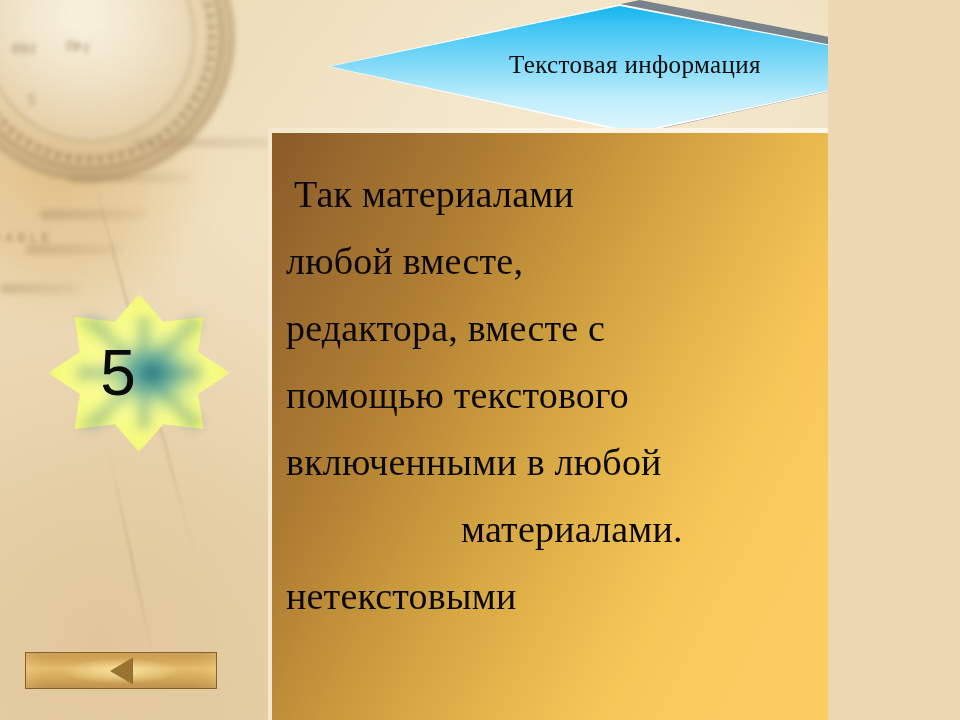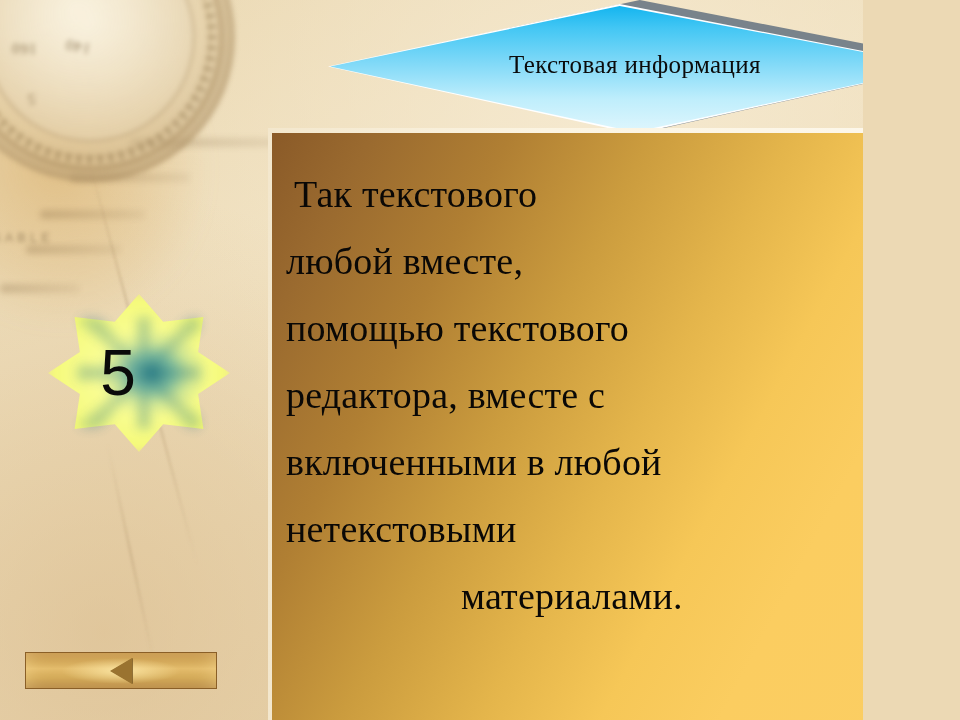--- a/index.html
+++ b/index.html
@@ -4,21 +4,20 @@
 <style>
   html,body{margin:0;padding:0;}
   body{
     width:960px;height:720px;overflow:hidden;
     font-family:"Liberation Serif",serif;
     background:#ecd9b4;
   }
   #slide{
     position:relative;width:828px;height:720px;overflow:hidden;
     background:#15803d;
-    padding-left:35px;
   }
 
   
   .bg-layer{position:absolute;inset:0;}
   .bg-paper{
     background:
       radial-gradient(circle at 12% 88%, rgba(214,182,134,.55) 0%, rgba(236,217,180,0) 45%),
       radial-gradient(ellipse at 70% 20%, rgba(246,234,209,.9) 0%, rgba(236,217,180,0) 60%),
       linear-gradient(160deg,#e9d6ae 0%,#efdfbd 35%,#ecd9b4 70%,#e7d3ab 100%);
   }
@@ -291,27 +290,27 @@
     <div class="diamond-shadow"></div>
     <div class="diamond-white"></div>
     <div class="diamond-face">
       <span class="diamond-title">Текстовая информация</span>
     </div>
   </div>
 
   <div class="panel-outline"></div>
   <div class="panel">
     <div class="panel-text">
-      <span class="ln lead">Так текстового</span>
+      <span class="ln lead">Так материалами</span>
       <span class="ln">любой вместе,</span>
+      <span class="ln">редактора, вместе с</span>
       <span class="ln">помощью текстового</span>
-      <span class="ln">редактора, вместе с</span>
       <span class="ln">включенными в любой</span>
+      <span class="ln indent">материалами.</span>
       <span class="ln">нетекстовыми</span>
-      <span class="ln indent">материалами.</span>
     </div>
   </div>
 
   <div class="star-badge">
     <div class="star-glow"></div>
     <div class="star-rays"></div>
     <div class="star-num">5</div>
   </div>
 
   <div class="back-btn">

